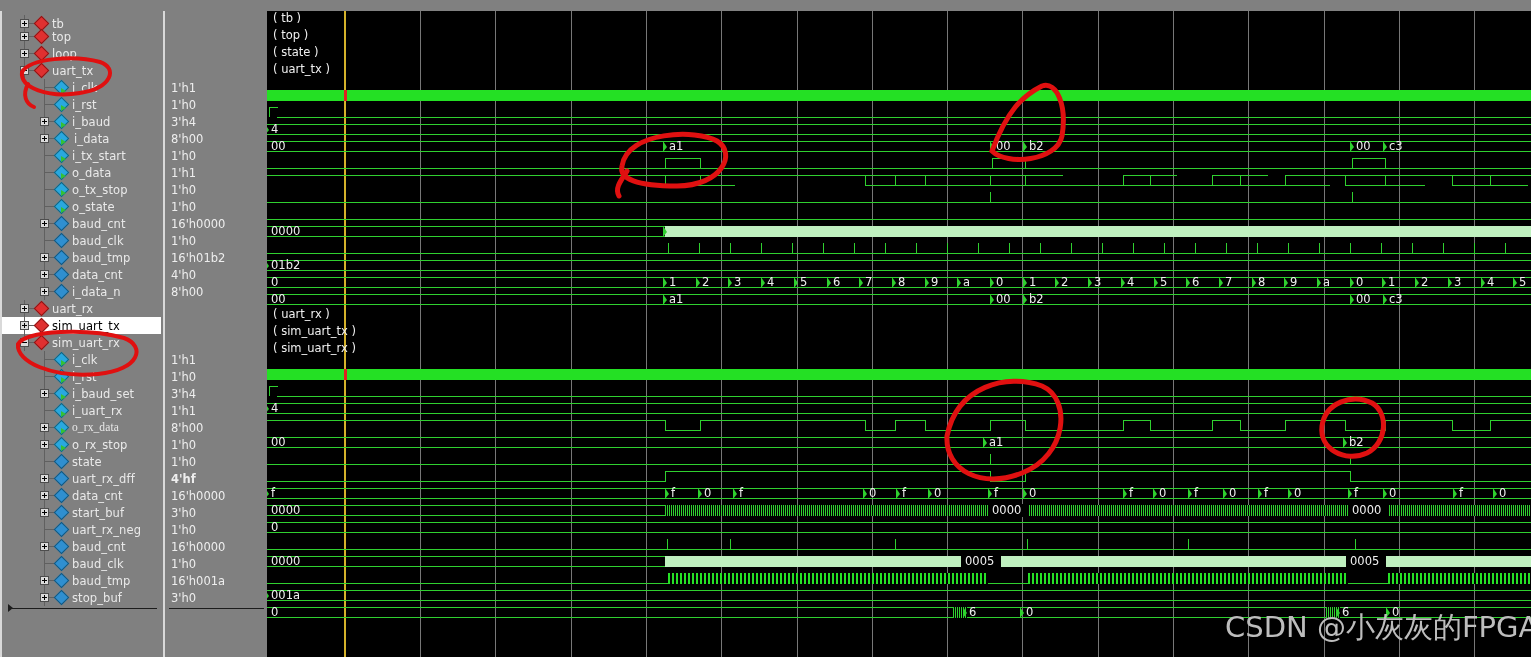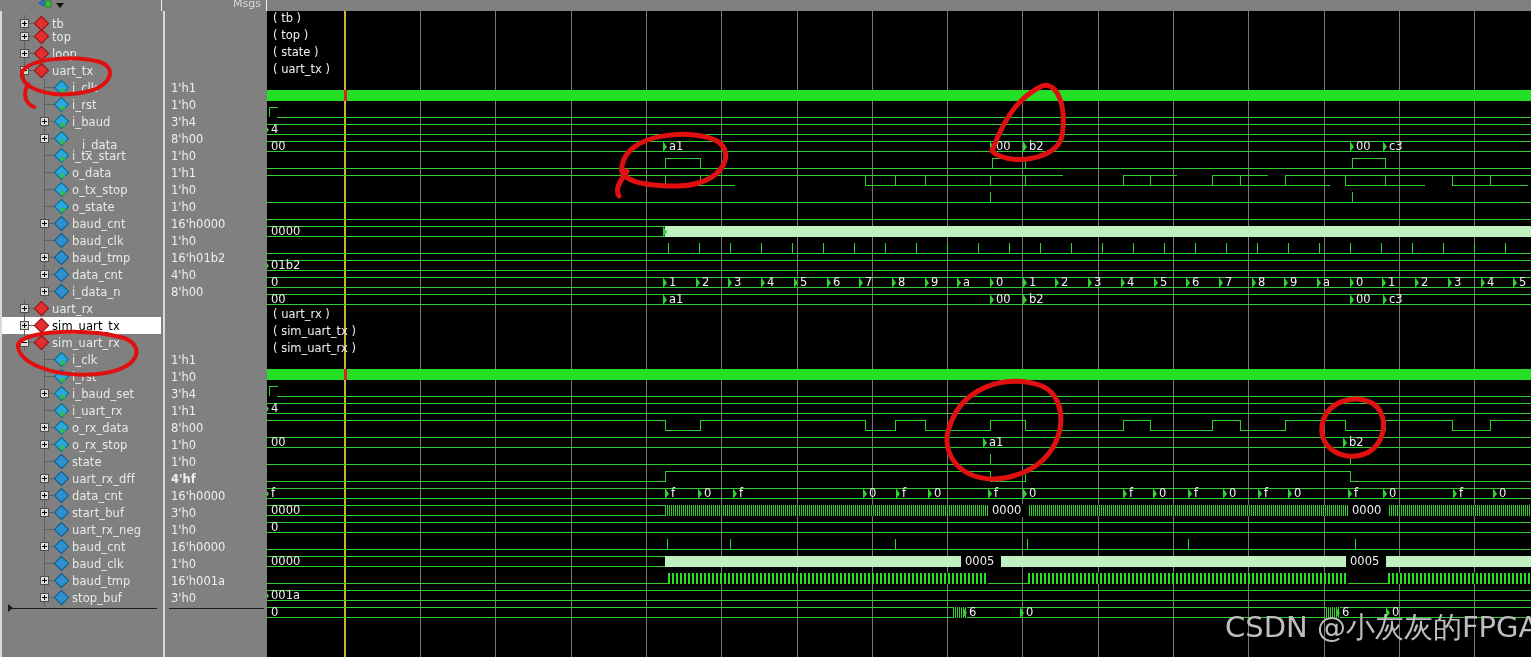--- a/index.html
+++ b/index.html
@@ -86,30 +86,20 @@
   .chev b{position:absolute;left:0;top:0;width:0;height:0;
      border-top:6px solid transparent;border-bottom:5px solid transparent;border-left:4px solid #2fd02f;}
   .watermark{position:absolute;font-size:29px;color:#bdbdbd;white-space:nowrap;
       font-family:"DejaVu Sans","Liberation Sans",sans-serif;}
 </style>
 </head>
 <body>
 
 <div class="app">
 
-  <div class="hdr">
-    <svg class="hdr-icon" viewBox="0 0 14 11">
-      <polygon points="5,0 9,3 5,6 1,3" fill="#2f6fd0" stroke="#13416f" stroke-width="0.6"></polygon>
-      <rect x="7" y="1" width="6" height="6" fill="#35c035" stroke="#136f13" stroke-width="0.6"></rect>
-    </svg>
-    <div class="hdr-caret"></div>
-    <div class="hdr-sep1"></div>
-    <div class="hdr-msgs">Msgs</div>
-    <div class="hdr-sep2"></div>
-  </div>
 
   <div class="names-pane">
     <div class="names-inner" id="tree-root">
         <div class="trow" style="top: 4px;">
           <div class="vline" style="left: 22px; top: 0px; height: 17px;"></div>
           <div class="hline" style="left: 22px; top: 8px; width: 12px;"></div>
           <div class="exp plus" style="left: 18px;"></div>
           <div class="dia red" style="left: 34px;"></div>
           <span class="lbl" style="left: 50px;">tb</span>
         </div>
@@ -155,21 +145,21 @@
           <div class="dia cyan" style="left: 54px;"></div>
           <div class="arr inp" style="left: 59px;"></div>
           <span class="lbl" style="left: 70px;">i_baud</span>
         </div>
         <div class="trow" style="top: 119px;">
           <div class="vline" style="left: 42px; top: 0px; height: 17px;"></div>
           <div class="hline" style="left: 42px; top: 8px; width: 12px;"></div>
           <div class="exp plus" style="left: 38px;"></div>
           <div class="dia cyan" style="left: 54px;"></div>
           <div class="arr inp" style="left: 59px;"></div>
-          <span class="lbl" style="left: 80px; margin-top: 6px;">i_data</span>
+          <span class="lbl" style="left: 72px;">i_data</span>
         </div>
         <div class="trow" style="top: 136px;">
           <div class="vline" style="left: 42px; top: 0px; height: 17px;"></div>
           <div class="hline" style="left: 42px; top: 8px; width: 12px;"></div>
           <div class="dia cyan" style="left: 54px;"></div>
           <div class="arr inp" style="left: 59px;"></div>
           <span class="lbl" style="left: 70px;">i_tx_start</span>
         </div>
         <div class="trow" style="top: 153px;">
           <div class="vline" style="left: 42px; top: 0px; height: 17px;"></div>
@@ -269,21 +259,21 @@
           <div class="arr inp" style="left: 59px;"></div>
           <span class="lbl" style="left: 70px;">i_baud_set</span>
         </div>
         <div class="trow" style="top: 391px;">
           <div class="vline" style="left: 42px; top: 0px; height: 17px;"></div>
           <div class="hline" style="left: 42px; top: 8px; width: 12px;"></div>
           <div class="dia cyan" style="left: 54px;"></div>
           <div class="arr inp" style="left: 59px;"></div>
           <span class="lbl" style="left: 70px;">i_uart_rx</span>
         </div>
-        <div class="trow" style="top: 408px;">
+        <div class="trow" style="top: 408px; font-family: Liberation Serif, serif;">
           <div class="vline" style="left: 42px; top: 0px; height: 17px;"></div>
           <div class="hline" style="left: 42px; top: 8px; width: 12px;"></div>
           <div class="exp plus" style="left: 38px;"></div>
           <div class="dia cyan" style="left: 54px;"></div>
           <div class="arr inp" style="left: 59px;"></div>
           <span class="lbl" style="left: 70px;">o_rx_data</span>
         </div>
         <div class="trow" style="top: 425px;">
           <div class="vline" style="left: 42px; top: 0px; height: 17px;"></div>
           <div class="hline" style="left: 42px; top: 8px; width: 12px;"></div>

